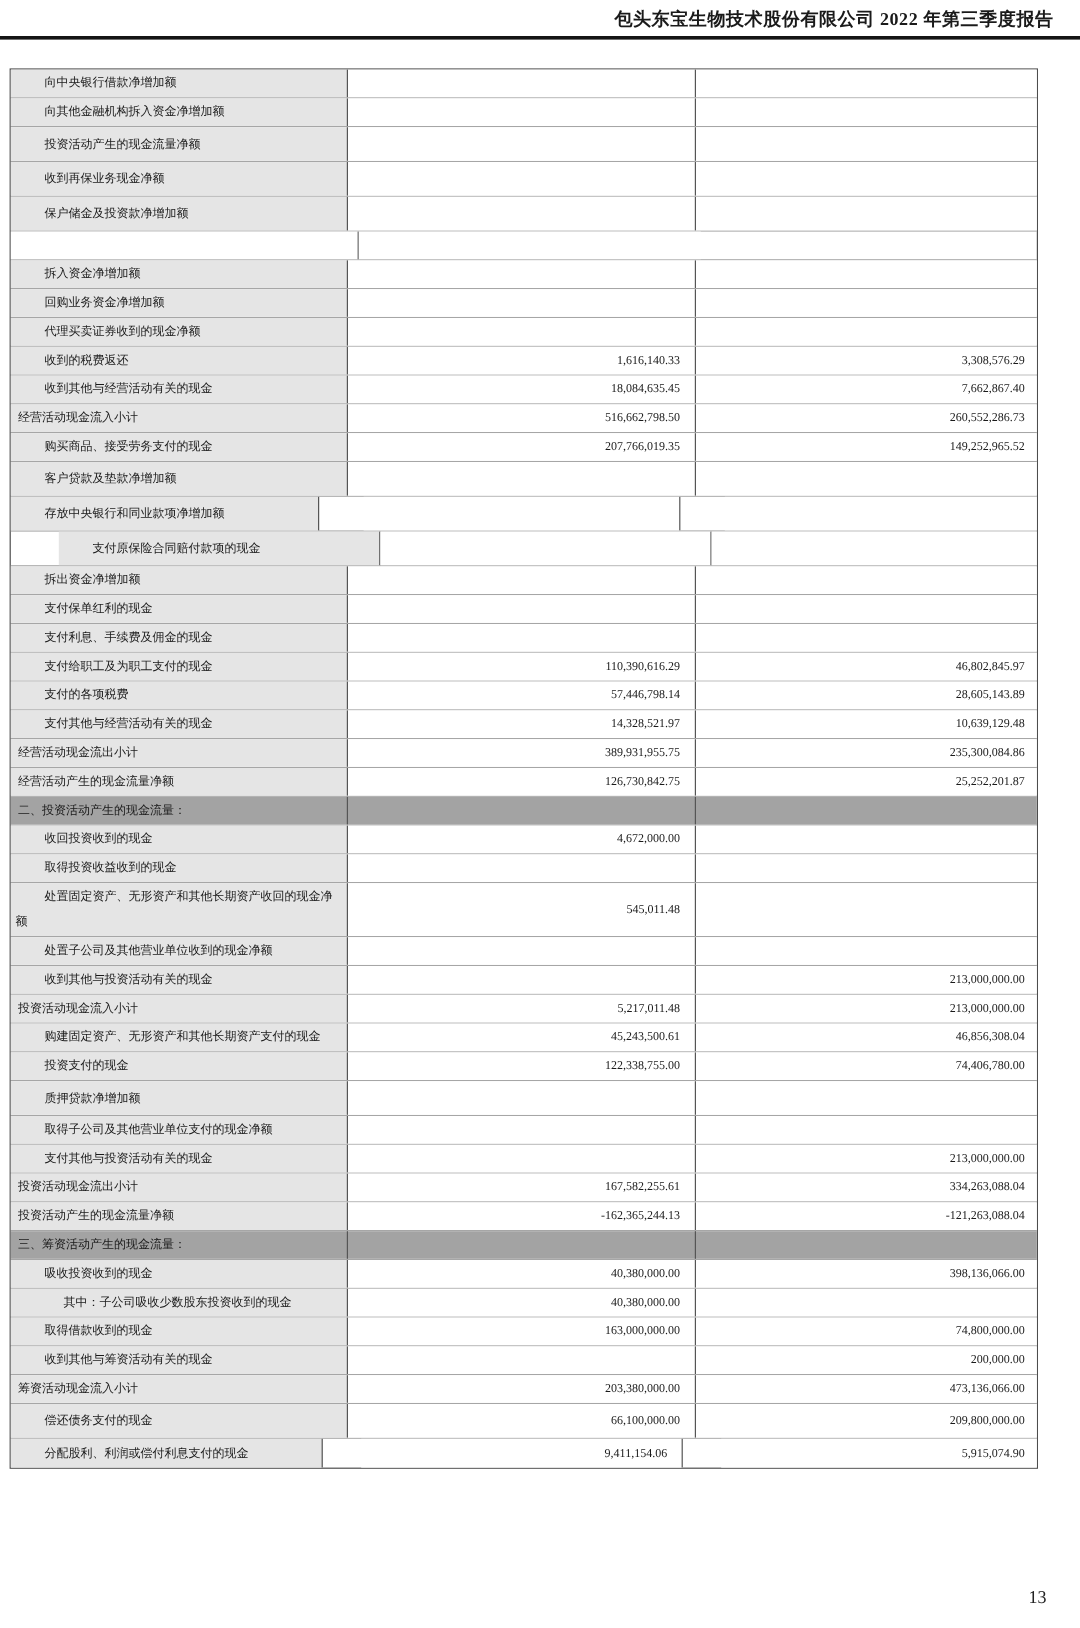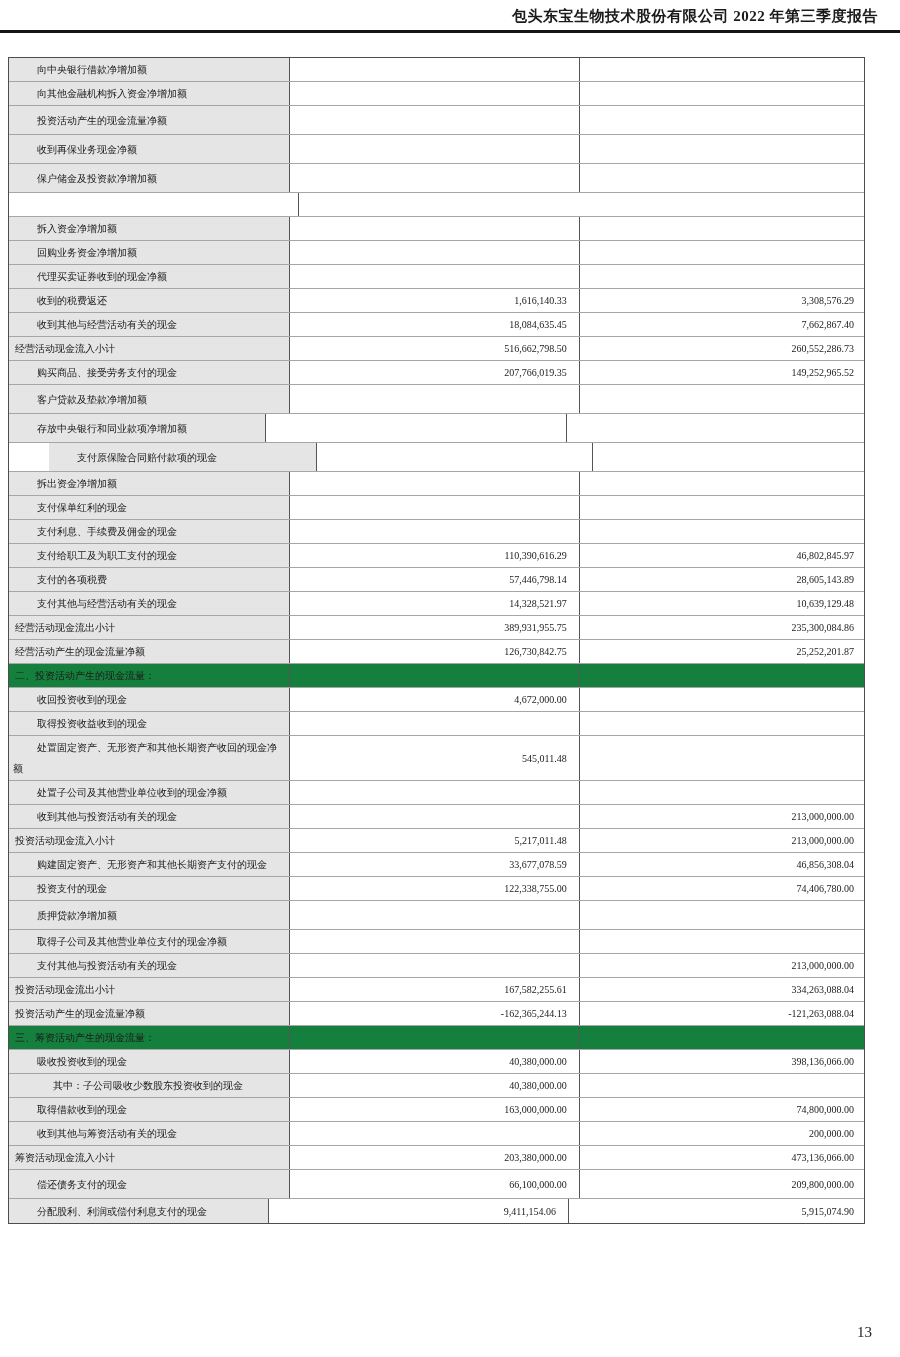--- a/index.html
+++ b/index.html
@@ -42,21 +42,21 @@
     width:290px;justify-content:flex-end;padding-right:12px;background:#ffffff;
     font-variant-numeric:tabular-nums;
   }
   .td.num.last{width:285px;padding-right:10px;}
   .cell-text{line-height:21px;padding:1px 0;width:100%;}
   .td.num .cell-text{width:auto;}
   .tr.item .td.label .cell-text{text-indent:24px;}
   .tr.item2 .td.label .cell-text{text-indent:40px;}
   .tr.flush .td.label .cell-text,
   .tr.section .td.label .cell-text{text-indent:2px;}
-  .tr.section .td{background:#15803d;}
+  .tr.section .td{background:#a3a3a3;}
   
   .page-number{
     position:absolute;top:1324px;right:28px;
     font-size:15px;color:#222;
   }
 </style>
 </head>
 <body>
 
 <div class="page-header">
@@ -401,21 +401,21 @@
       </div>
       <div class="td num last">
         <div class="cell-text">213,000,000.00</div>
       </div>
     </div>
     <div class="tr item">
       <div class="td label">
         <div class="cell-text">购建固定资产、无形资产和其他长期资产支付的现金</div>
       </div>
       <div class="td num">
-        <div class="cell-text">33,677,078.59</div>
+        <div class="cell-text">45,243,500.61</div>
       </div>
       <div class="td num last">
         <div class="cell-text">46,856,308.04</div>
       </div>
     </div>
     <div class="tr item">
       <div class="td label">
         <div class="cell-text">投资支付的现金</div>
       </div>
       <div class="td num">

